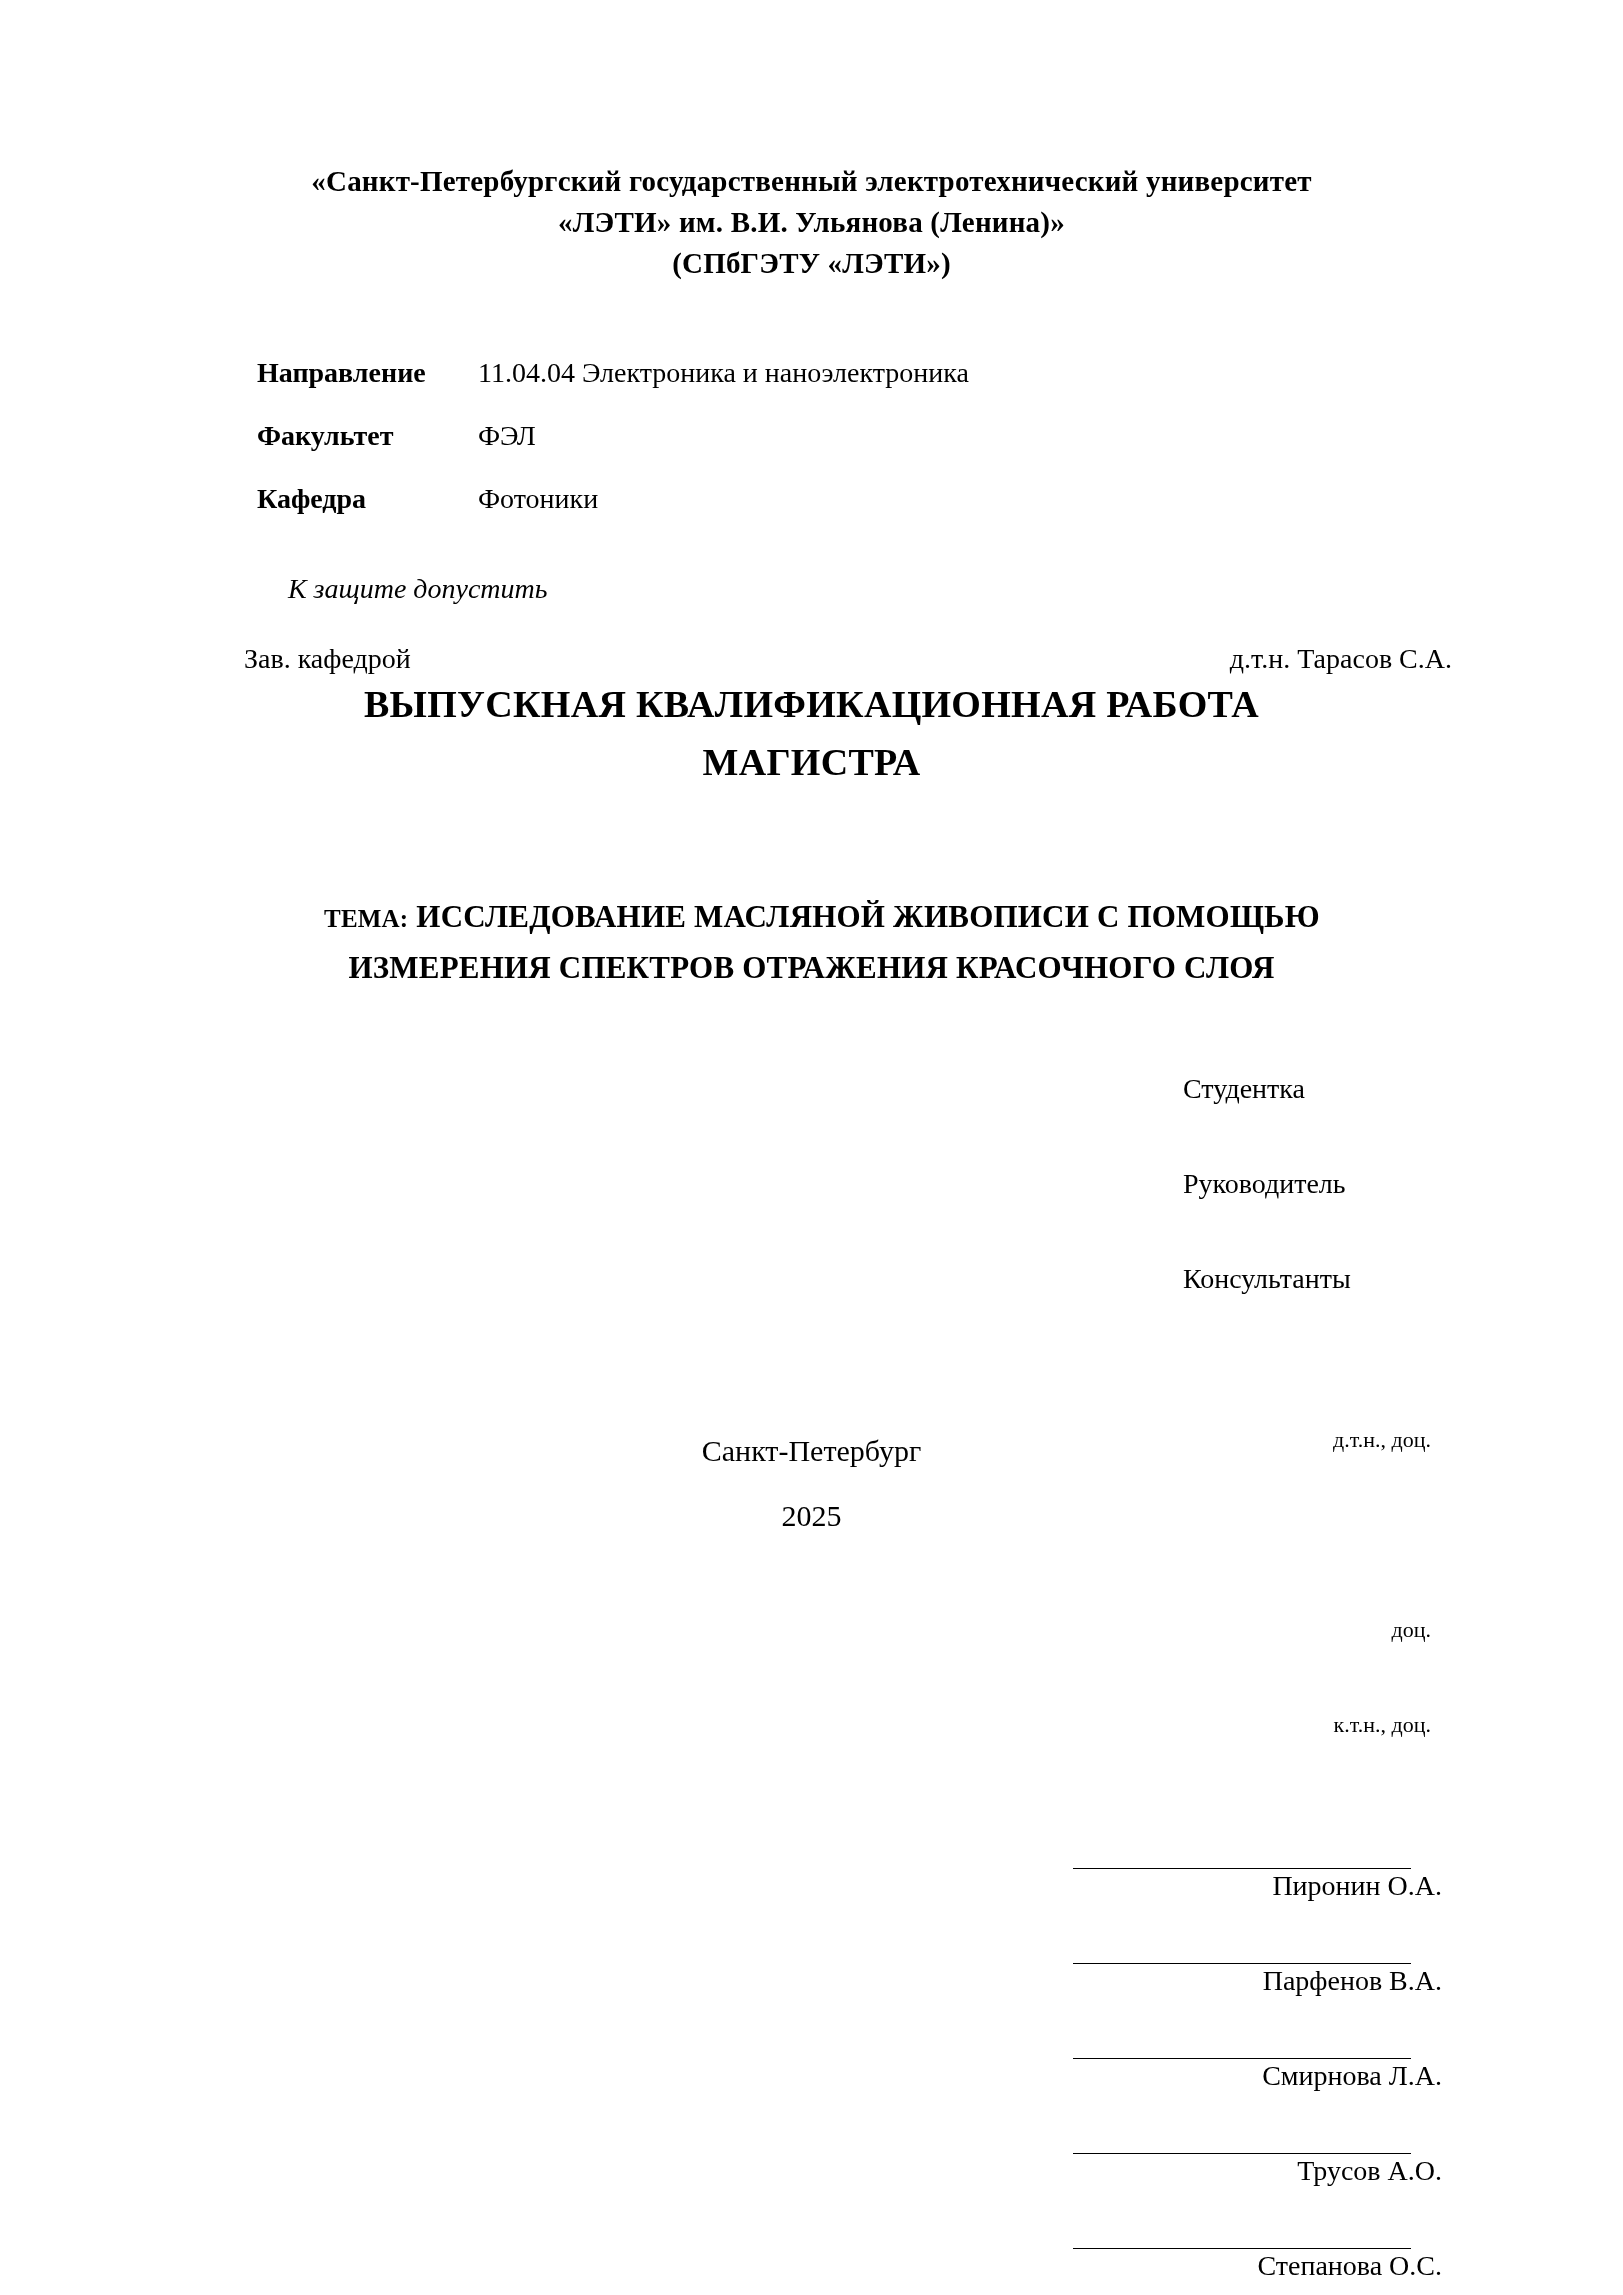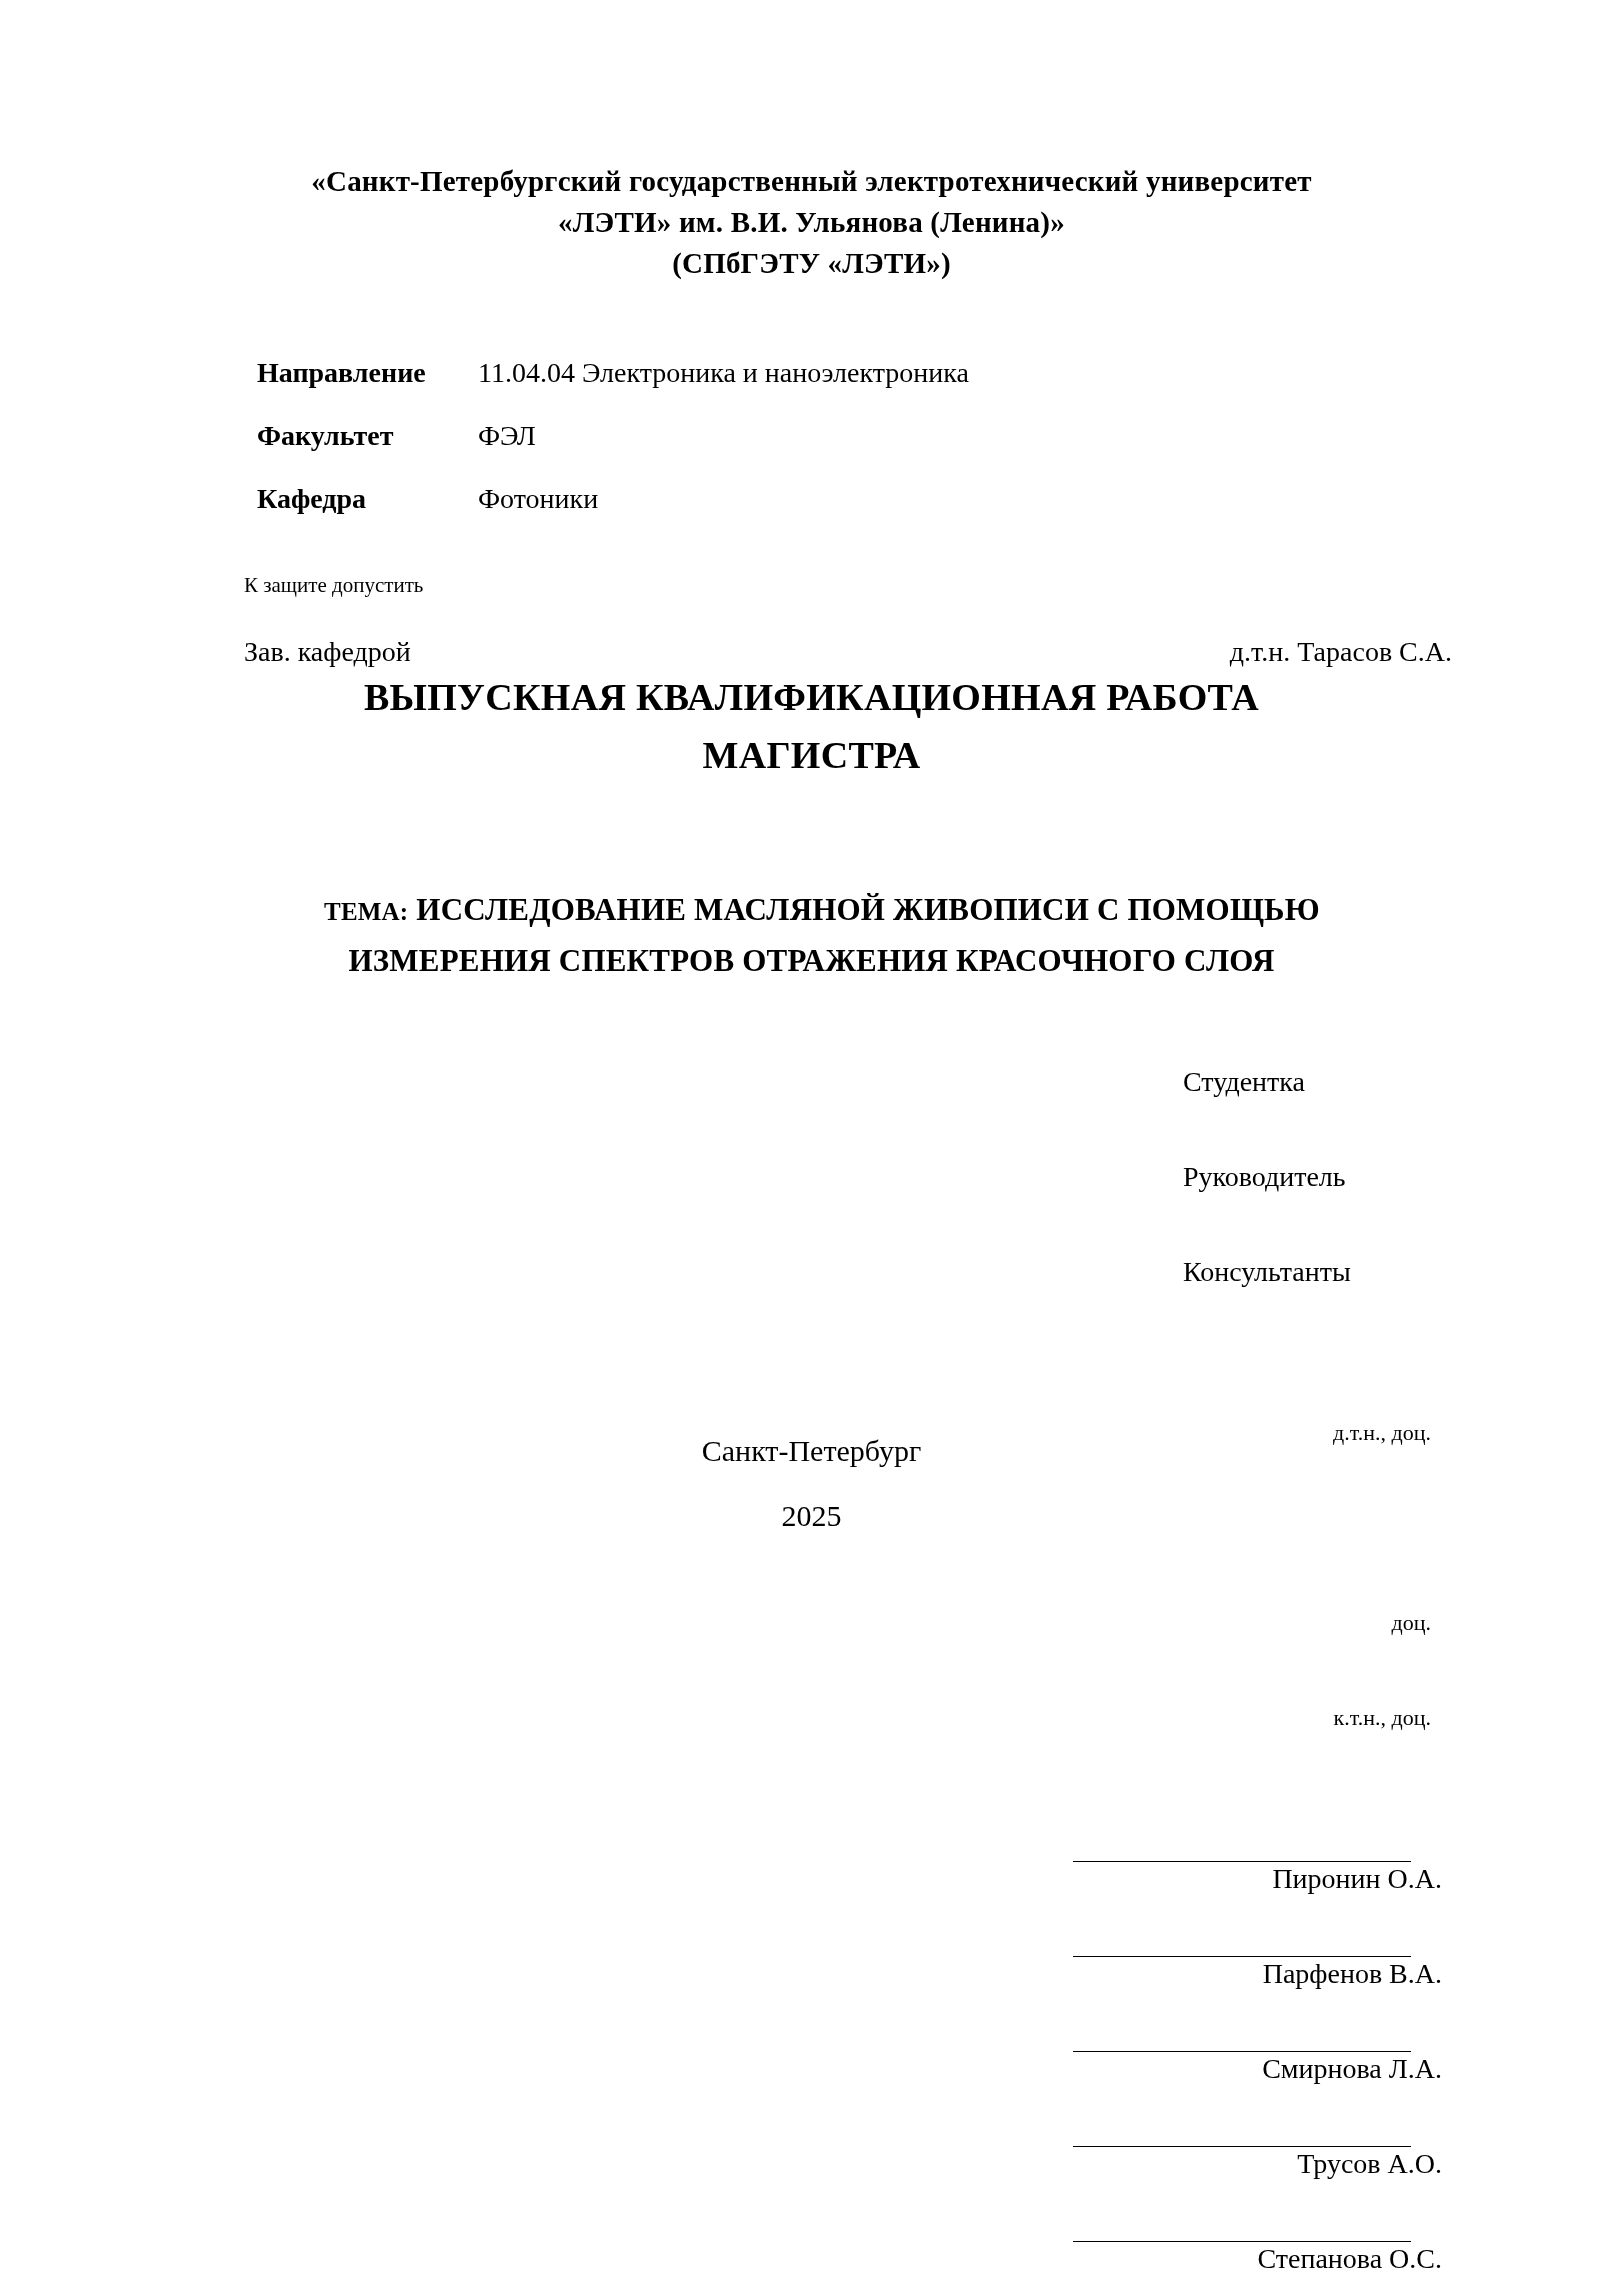--- a/index.html
+++ b/index.html
@@ -61,22 +61,24 @@
     font-size: 28px;
   }
 
   
   .approval {
     margin-top: 58px;
     padding-left: 126px;
     padding-right: 53px;
   }
   .approval-italic {
-    font-size: 21px;
+    font-style: italic;
+    font-size: 28px;
     margin-bottom: 38px;
+    margin-left: 44px;
   }
   .approval-row {
     display: flex;
     justify-content: space-between;
     font-size: 28px;
   }
 
   
   .work-title {
     text-align: center;

